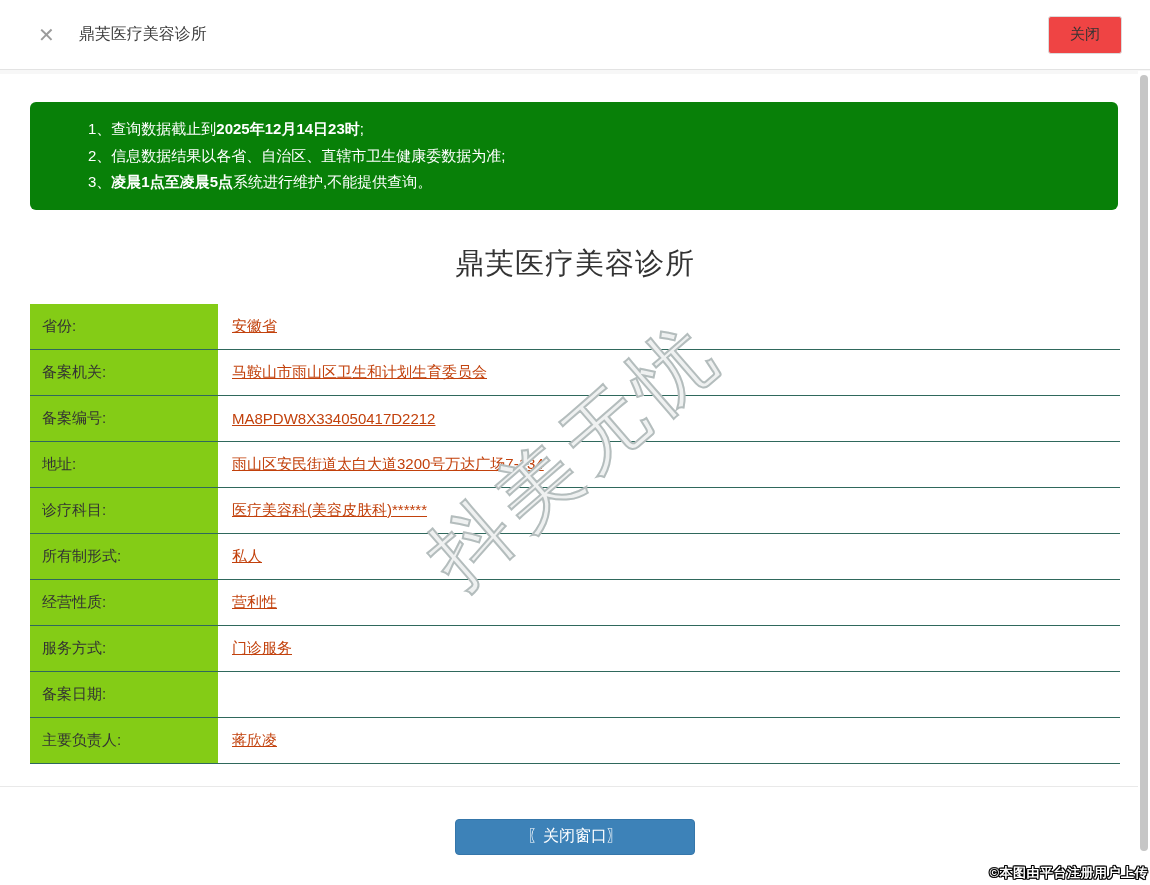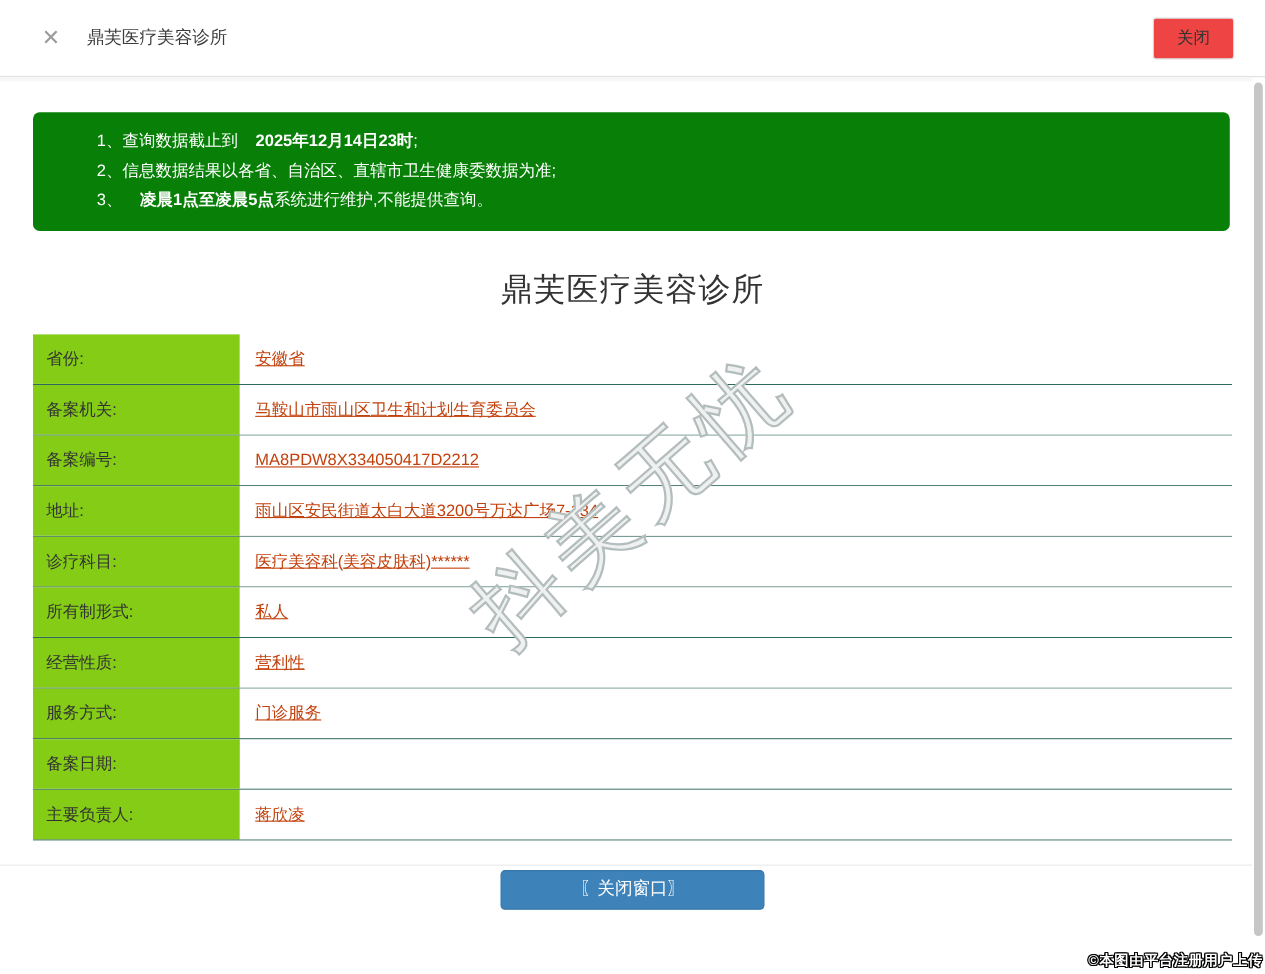--- a/index.html
+++ b/index.html
@@ -18,21 +18,21 @@
     width: 74px; height: 38px; font-size: 15px; color: #333; cursor: pointer;
     font-family: inherit;
   }
   .header-strip { height: 4px; background: #f7f7f7; }
 
   
   .notice {
     margin: 28px 32px 0 30px; background: #088008; border-radius: 6px;
     color: #fff; font-size: 15px; padding: 14px 20px 14px 58px; line-height: 26.5px;
   }
-  .notice b { font-weight: bold; padding-left: 16px; }
+  .notice b { font-weight: bold; }
 
   
   .clinic-title {
     text-align: center; font-size: 29px; color: #333; font-weight: 400;
     margin-top: 34px; letter-spacing: 1px;
   }
 
   
   .info-table { margin: 20px 30px 0 30px; position: relative; z-index: 1; }
   .info-row { display: flex; height: 46px; border-bottom: 1px solid #2f685c; align-items: stretch; }
@@ -49,21 +49,21 @@
   .watermark {
     position: absolute; left: 275px; top: 402px; width: 600px; text-align: center;
     transform: rotate(-41deg); font-size: 80px; letter-spacing: 8px;
     color: rgba(255,255,255,0.78); z-index: 3; pointer-events: none;
     -webkit-text-stroke: 2px #b4bdbd;
     text-shadow: 0 0 1px #b4bdbd;
   }
 
   
   .bottom-divider { margin-top: 22px; border-top: 1px solid #e9e9e9; }
-  .footer-area { padding-top: 4px; display: flex; justify-content: center; border-radius: 18px; }
+  .footer-area { padding-top: 32px; display: flex; justify-content: center; border-radius: 18px; }
   .close-window-btn {
     width: 240px; height: 36px; background: #3d82b8; border: 1px solid #3576aa;
     border-radius: 4px; color: #fff; font-size: 16px; cursor: pointer; font-family: inherit;
   }
 
   .copyright {
     position: absolute; right: 2px; bottom: 3px; font-size: 13px; font-weight: bold;
     color: #fff; z-index: 6;
     text-shadow: -1px -1px 0 #000, 1px -1px 0 #000, -1px 1px 0 #000, 1px 1px 0 #000, 0 1px 0 #000, 0 -1px 0 #000, 1px 0 0 #000, -1px 0 0 #000;
     letter-spacing: 0.5px;

